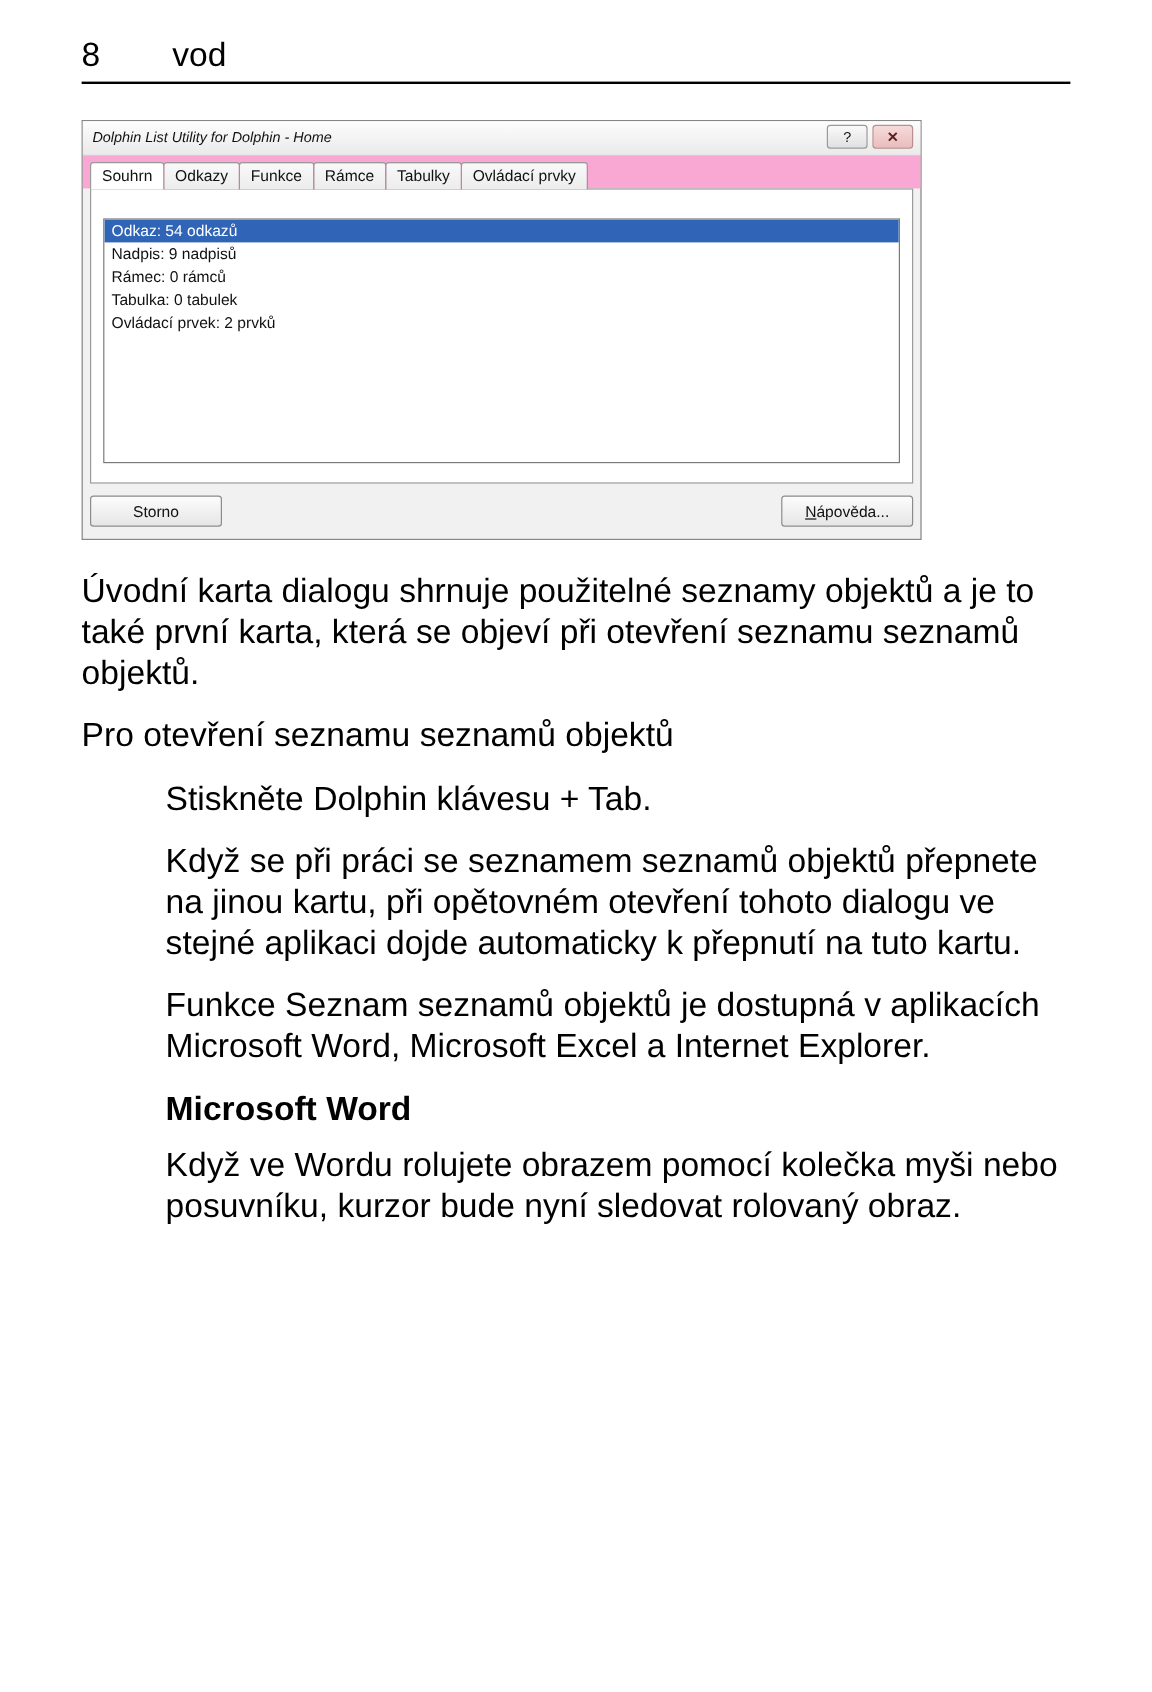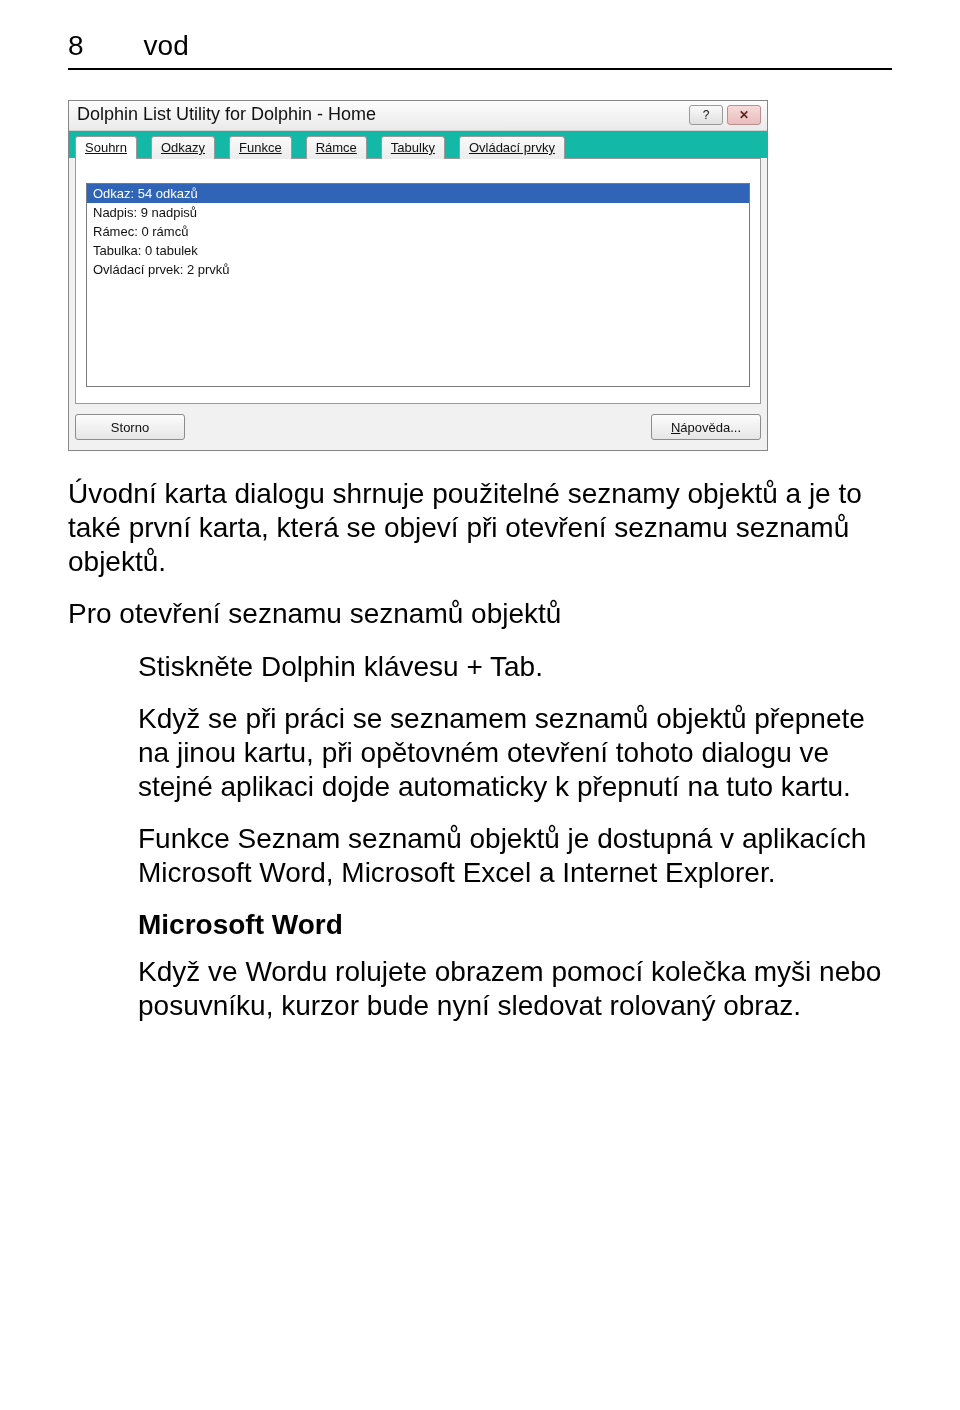--- a/index.html
+++ b/index.html
@@ -6,25 +6,25 @@
   html, body { width: 960px; background: #fff; font-family: Arial, Helvetica, sans-serif; color: #000; }
   .page { width: 960px; padding: 30px 68px 40px 68px; }
   .header-row { display: flex; align-items: baseline; gap: 60px; font-size: 28px; margin-bottom: 6px; }
   .page-no { }
   .hr { border: none; border-top: 2px solid #000; margin-bottom: 30px; }
   .para { font-size: 28px; line-height: 1.22; margin-bottom: 18px; }
   .indent { padding-left: 70px; }
   .dialog-wrap { margin: 12px 0 26px 0; }
   .dialog { width: 700px; border: 1px solid #868686; background: #f1f1f1; font-family: Tahoma, Arial, sans-serif; font-size: 14px; color: #111; }
   .titlebar { display: flex; align-items: center; justify-content: space-between; padding: 3px 6px 5px 8px; background: linear-gradient(#fdfdfd,#eaeaea); border-bottom: 1px solid #cfcfcf; }
-  .titlebar-title { font-size: 18px; }
+  .titlebar-title { font-size: 12px; font-style: italic; }
   .titlebar-btns { display: flex; gap: 4px; }
   .tbtn { width: 34px; height: 20px; border: 1px solid #9a9a9a; border-radius: 3px; background: linear-gradient(#fafafa,#e0e0e0); display: flex; align-items: center; justify-content: center; font-size: 12px; cursor: default; }
   .tbtn.close { background: linear-gradient(#f7dada,#e9bdbd); border-color: #b98f8f; color: #5b1f1f; font-weight: bold; }
-  .tabs { display: flex; gap: 15px; padding: 4px 6px 0 6px; background: #14b8a6; text-decoration: underline; }
+  .tabs { display: flex; gap: 0; padding: 4px 6px 0 6px; background: #f9a8d4; }
   .tab { padding: 3px 9px 4px 9px; border: 1px solid #9a9a9a; border-bottom: none; background: linear-gradient(#f9f9f9,#ececec); border-top-left-radius: 3px; border-top-right-radius: 3px; margin-right: -1px; font-size: 13px; position: relative; top: 1px; }
   .tab.active { background: #fff; font-weight: normal; z-index: 2; }
   .tabpanel { border: 1px solid #9a9a9a; background: #fff; margin: 0 6px 8px 6px; padding: 6px 6px 10px 6px; }
   .listbox { border: 1px solid #7a7a7a; background: #fff; height: 204px; overflow: hidden; margin: 18px 4px 6px 4px; }
   .listitem { padding: 1px 6px; font-size: 13px; line-height: 17px; white-space: nowrap; }
   .listitem.selected { background: #2f64b6; color: #fff; }
   .dlg-btn-row { display: flex; justify-content: space-between; gap: 16px; padding: 2px 6px 10px 6px; }
   .dlg-btn { min-width: 110px; height: 26px; border: 1px solid #8c8c8c; border-radius: 3px; background: linear-gradient(#fcfcfc,#e6e6e6); font-size: 13px; display: flex; align-items: center; justify-content: center; cursor: default; }
   .dlg-btn .ul { text-decoration: underline; }
   h3.subhead { font-size: 28px; font-weight: bold; margin: 10px 0 14px 0; }

